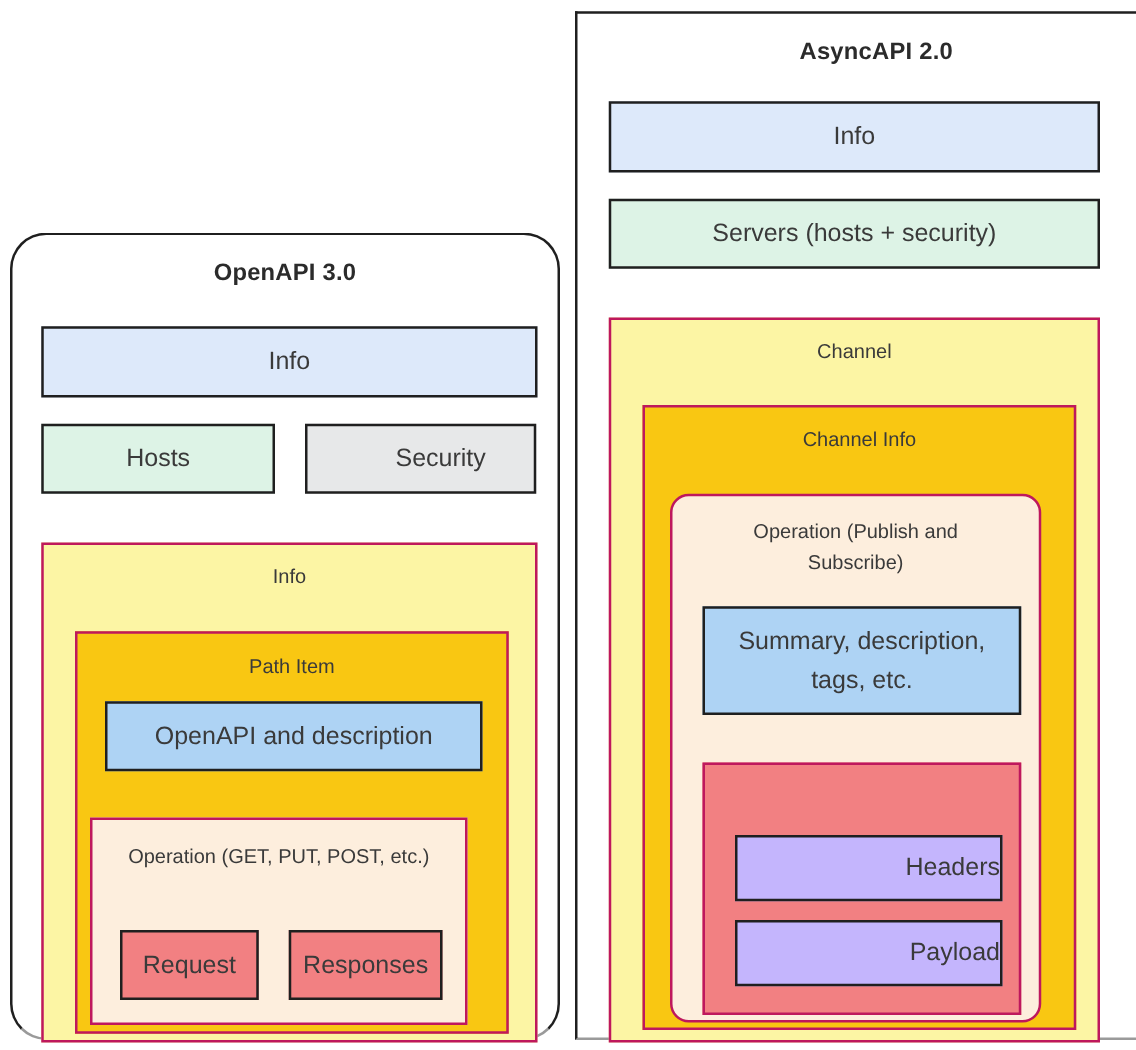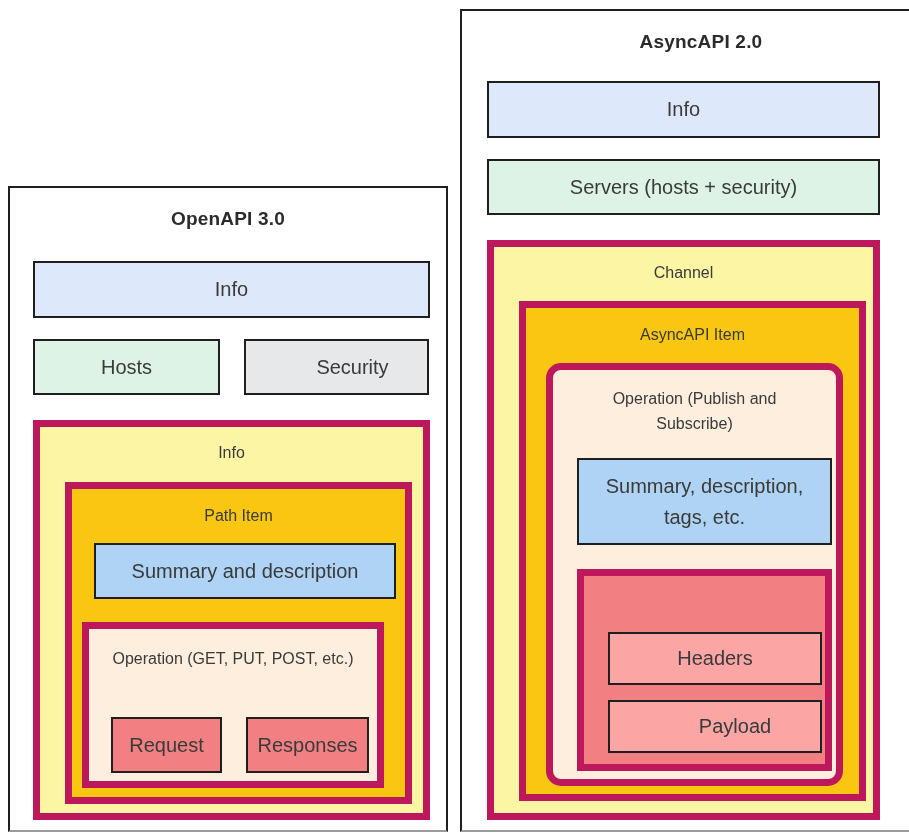--- a/index.html
+++ b/index.html
@@ -14,57 +14,57 @@
     background:#ffffff;
     overflow:hidden;
   }
   .panel{
     position:absolute;
     background:#ffffff;
     border:2px solid #1f1f1f;
     border-bottom-color:#9a9a9a;
     box-sizing:border-box;
   }
-  .panel-left{left:8px;top:186px;width:440px;height:646px;}
+  .panel-left{left:8px;top:186px;width:440px;height:646px;border-radius:29px;}
   .panel-right{left:460px;top:9px;width:482px;height:823px;}
   .panel-title{
     position:absolute;left:0;right:0;top:20px;
     text-align:center;
     font-size:19px;font-weight:bold;color:#2b2b2b;
     letter-spacing:.2px;
   }
   .box{
     position:absolute;
     border:2px solid #1f1f1f;
     box-sizing:border-box;
     display:flex;align-items:center;justify-content:center;
     text-align:center;
     font-size:20px;color:#3a3a3a;
   }
   .container-box{
     position:absolute;
-    border:7px solid #be185d;
+    border:2px solid #be185d;
     box-sizing:border-box;
     text-align:center;
-    font-size:16px;color:#3a3a3a;
+    font-size:16px;color:#3a3a3a;margin-top:14px;
   }
   .container-label{
     position:absolute;left:0;right:0;
     text-align:center;
     font-size:16px;color:#3a3a3a;
   }
   .blue{background:#dde9fa;}
   .green{background:#ddf3e6;}
   .gray{background:#e7e8e9;padding-left:32px;}
   .paleyellow{background:#fcf5a4;}
   .gold{background:#f9c712;}
   .peach{background:#fdeedd;}
   .midblue{background:#aed3f4;}
   .red{background:#f28082;}
-  .palepink{background:#fca5a5;}
+  .palepink{background:#c4b5fd;justify-content:flex-end;}
 
   
   .l-info{left:23px;top:73px;width:397px;height:57px;}
   .l-hosts{left:23px;top:151px;width:187px;height:56px;}
   .l-security{left:234px;top:151px;width:185px;height:56px;}
   .l-paths{left:23px;top:232px;width:397px;height:400px;}
   .l-paths-label{top:17px;}
   .l-pathitem{left:25px;top:55px;width:347px;height:322px;}
   .l-pathitem-label{top:18px;}
   .l-summary{left:22px;top:54px;width:302px;height:56px;}
@@ -111,21 +111,21 @@
       <span>Security</span>
     </div>
 
     <div class="container-box paleyellow l-paths">
       <div class="container-label l-paths-label">Info</div>
 
       <div class="container-box gold l-pathitem">
         <div class="container-label l-pathitem-label">Path Item</div>
 
         <div class="box midblue l-summary">
-          <span>Summary and description</span>
+          <span>OpenAPI and description</span>
         </div>
 
         <div class="container-box peach l-operation">
           <div class="container-label l-operation-label">
             <span>Operation (GET, PUT, POST, etc.)</span>
           </div>
 
           <div class="box red l-request">
             <span>Request</span>
           </div>
@@ -146,21 +146,21 @@
     </div>
 
     <div class="box green r-servers">
       <span>Servers (hosts + security)</span>
     </div>
 
     <div class="container-box paleyellow r-channel">
       <div class="container-label r-channel-label">Channel</div>
 
       <div class="container-box gold r-channelitem">
-        <div class="container-label r-channelitem-label">AsyncAPI Item</div>
+        <div class="container-label r-channelitem-label">Channel Info</div>
 
         <div class="container-box peach r-operation">
           <div class="container-label r-operation-label">
             <span>Operation (Publish and Subscribe)</span>
           </div>
 
           <div class="box midblue r-summary">
             <span>Summary, description, tags, etc.</span>
           </div>
 

